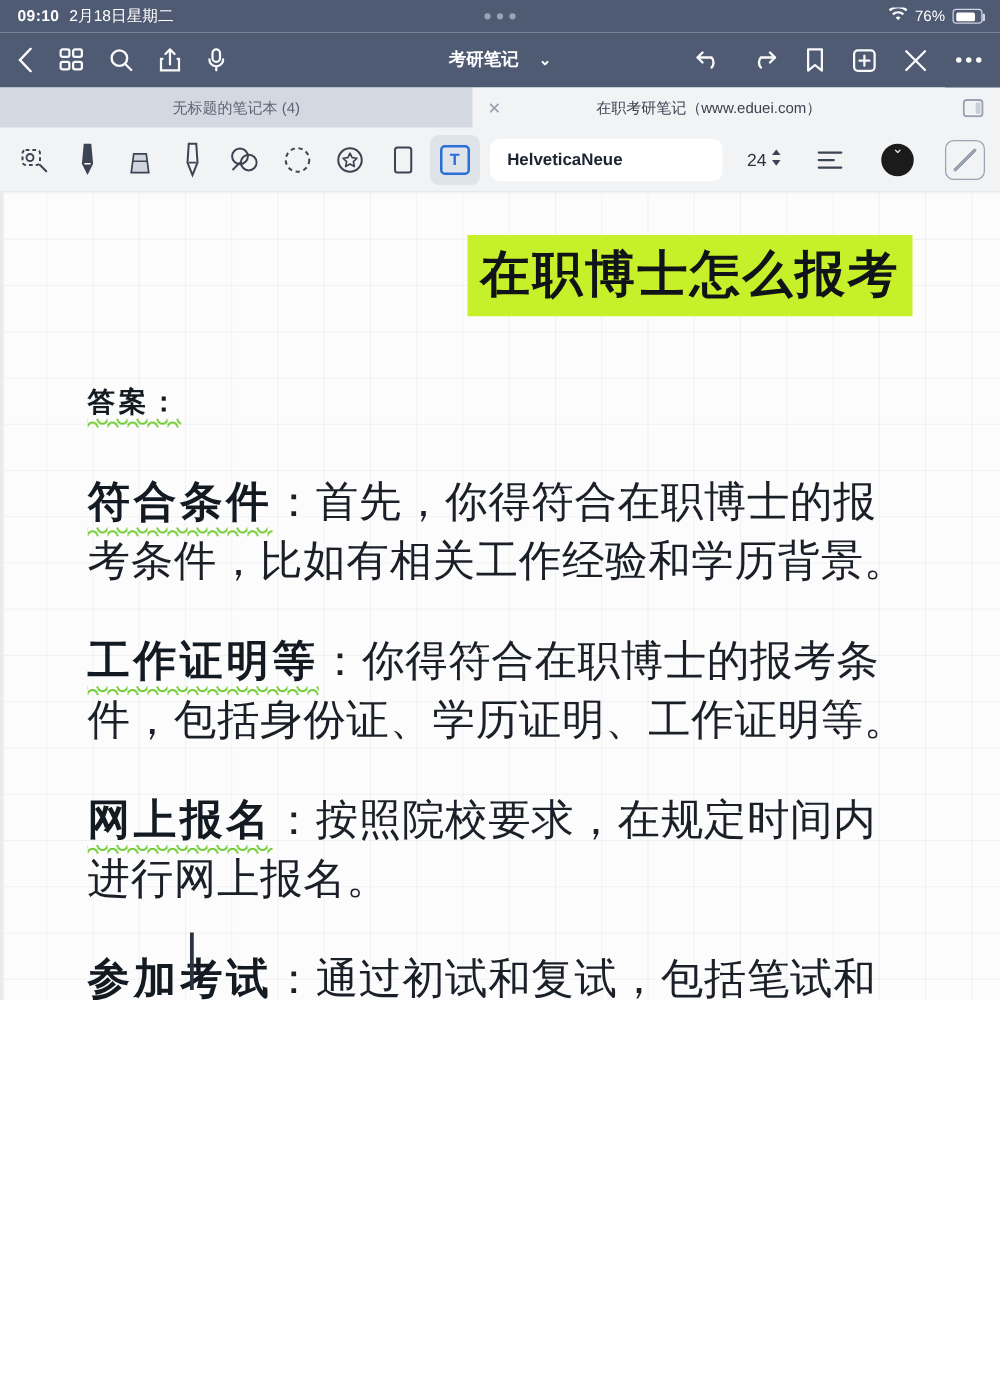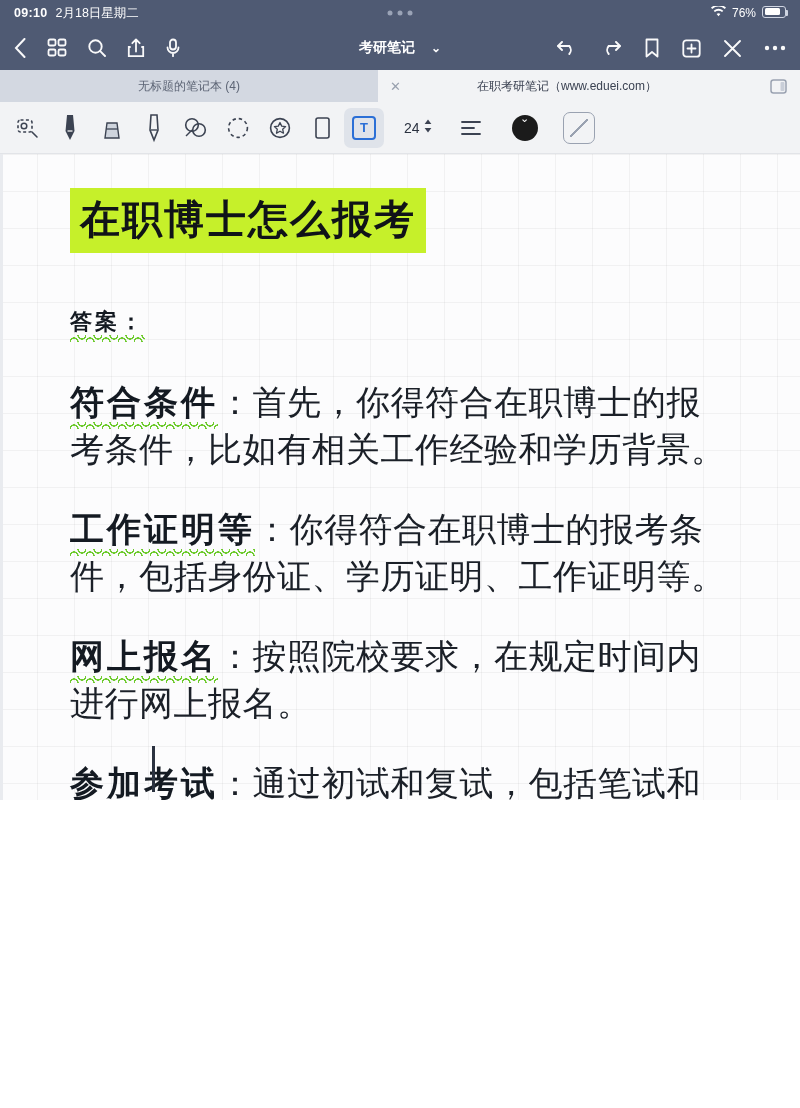--- a/index.html
+++ b/index.html
@@ -17,21 +17,21 @@
     display: flex; align-items: center; padding: 0 14px;
     font-size: 12.5px; position: relative;
   }
   .statusbar .clock { font-weight: bold; letter-spacing: .3px; }
   .statusbar .date { margin-left: 8px; }
   .statusbar .dots {
     position: absolute; left: 50%; top: 50%; transform: translate(-50%,-50%);
     display: flex; gap: 5px;
   }
   .statusbar .dots i { width: 5px; height: 5px; border-radius: 50%; background: #9aa3b6; display: block; }
-  .statusbar .right { margin-left: auto; display: flex; align-items: flex-start; gap: 6px; font-size: 12px; }
+  .statusbar .right { margin-left: auto; display: flex; align-items: center; gap: 6px; font-size: 12px; }
   .batt { width: 24px; height: 12px; border: 1.3px solid #cfd5e2; border-radius: 3px; position: relative; display:inline-block; }
   .batt::after { content:""; position:absolute; right:-3px; top:3px; width:2px; height:6px; background:#cfd5e2; border-radius:0 1px 1px 0; }
   .batt i { position:absolute; left:1.5px; top:1.5px; bottom:1.5px; width: 72%; background:#fff; border-radius:1.5px; display:block; }
 
   
   .topbar {
     height: 44px; background: #4f5a73; color: #fff;
     display: flex; align-items: center; padding: 0 14px; gap: 20px;
   }
   .topbar .ic { opacity: .97; display: flex; align-items: center; justify-content: center; }
@@ -285,20 +285,23 @@
     </div>
     <div class="tool">
       <svg width="20" height="24" viewBox="0 0 20 24">
           <rect x="4" y="2" width="13" height="20" rx="2" fill="none" stroke="#3c4352" stroke-width="1.6"></rect>
         </svg>
     </div>
     <div class="tool sel">
       <span class="tbadge">T</span>
     </div>
 
+    <div class="fontbox">
+      <span>HelveticaNeue</span>
+    </div>
 
     <div class="sizebox">
       <span>24</span>
       <span>
         <svg width="10" height="16" viewBox="0 0 10 16">
             <path d="M5 1.5L8.4 6H1.6z" fill="#3c4352"></path>
             <path d="M5 14.5L1.6 10h6.8z" fill="#3c4352"></path>
           </svg>
       </span>
     </div>
@@ -316,21 +319,21 @@
     <div class="tool" style="margin-left:12px;">
       <span class="swatch" style="background: rgb(27, 27, 27);"></span>
     </div>
 
     <div class="tool" style="margin-left:12px;">
       <span class="rightpen"></span>
     </div>
   </div>
 
   <div class="page">
-    <div style="text-align:left;">
+    <div style="text-align:right;">
       <span class="hl-title">在职博士怎么报考</span>
     </div>
 
     <div class="ans">
       <p style="font-size:22px; line-height:46px;">
         <span class="kw">答案：</span>
       </p>
     </div>
 
     <div class="blk">

